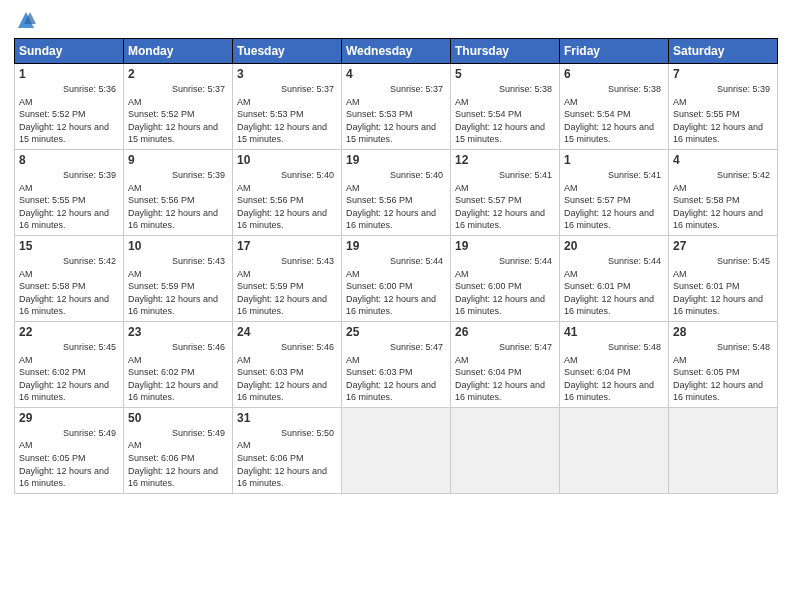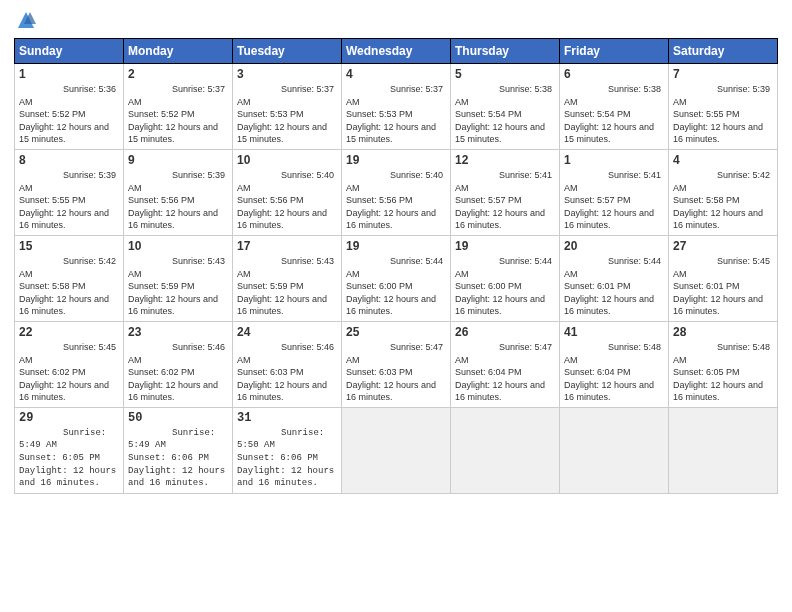--- a/index.html
+++ b/index.html
@@ -71,21 +71,20 @@
       border: 1px solid #ccc;
       vertical-align: top;
       padding: 3px 4px;
       font-size: 9.5px;
       color: #333;
       background: #fff;
       height: 80px;
     }
     .calendar tbody tr:last-child td {
       height: 70px;
-      font-family: Liberation Mono, monospace;
     }
     .calendar tbody tr td.empty {
       background: #f0f0f0;
     }
     .day-number {
       font-size: 12px;
       font-weight: bold;
       color: #333;
       display: block;
       margin-bottom: 2px;

